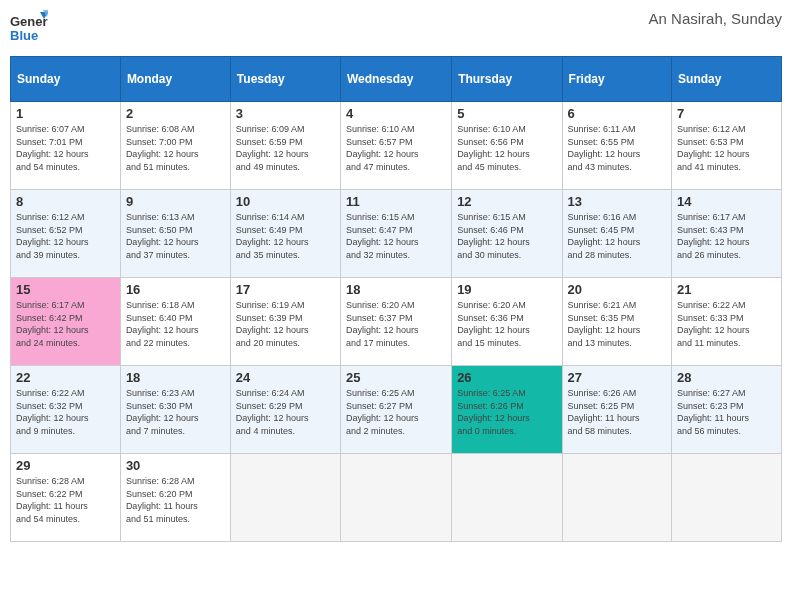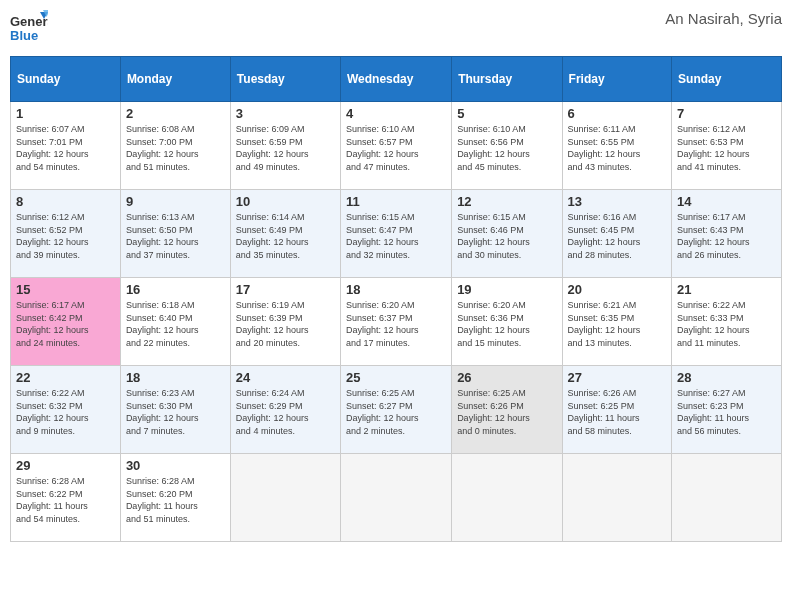--- a/index.html
+++ b/index.html
@@ -86,21 +86,21 @@
   <div style="display:flex;align-items:center;">
     <svg width="38" height="38" viewBox="0 0 38 38">
       <text x="0" y="16" font-size="13" font-weight="bold" fill="#333" font-family="Arial">General</text>
       <text x="0" y="30" font-size="13" font-weight="bold" fill="#2176c7" font-family="Arial">Blue</text>
       <polygon points="30,2 38,2 34,9" fill="#2176c7"></polygon>
       <polygon points="33,0 40,0 36.5,7" fill="#5aaee8" opacity="0.8"></polygon>
     </svg>
   </div>
 </div>
     <div class="title-block">
-      <div class="location">An Nasirah, Syria</div>
+      <div class="location">An Nasirah, Sunday</div>
     </div>
   </div>
 
   <table class="calendar">
     <thead>
       <tr>
         <th>Sunday</th>
         <th>Monday</th>
         <th>Tuesday</th>
         <th>Wednesday</th>
@@ -210,21 +210,21 @@
         <div class="day-info">Sunrise: 6:23 AM<br>Sunset: 6:30 PM<br>Daylight: 12 hours<br>and 7 minutes.</div>
       </td>
           <td style="background: rgb(238, 244, 251);">
         <span class="day-num">24</span>
         <div class="day-info">Sunrise: 6:24 AM<br>Sunset: 6:29 PM<br>Daylight: 12 hours<br>and 4 minutes.</div>
       </td>
           <td style="background: rgb(238, 244, 251);">
         <span class="day-num">25</span>
         <div class="day-info">Sunrise: 6:25 AM<br>Sunset: 6:27 PM<br>Daylight: 12 hours<br>and 2 minutes.</div>
       </td>
-          <td style="background: #e5e5e5;">
+          <td style="background: #14b8a6;">
         <span class="day-num">26</span>
         <div class="day-info">Sunrise: 6:25 AM<br>Sunset: 6:26 PM<br>Daylight: 12 hours<br>and 0 minutes.</div>
       </td>
           <td style="background: rgb(238, 244, 251);">
         <span class="day-num">27</span>
         <div class="day-info">Sunrise: 6:26 AM<br>Sunset: 6:25 PM<br>Daylight: 11 hours<br>and 58 minutes.</div>
       </td>
           <td style="background: rgb(238, 244, 251);">
         <span class="day-num">28</span>
         <div class="day-info">Sunrise: 6:27 AM<br>Sunset: 6:23 PM<br>Daylight: 11 hours<br>and 56 minutes.</div>

